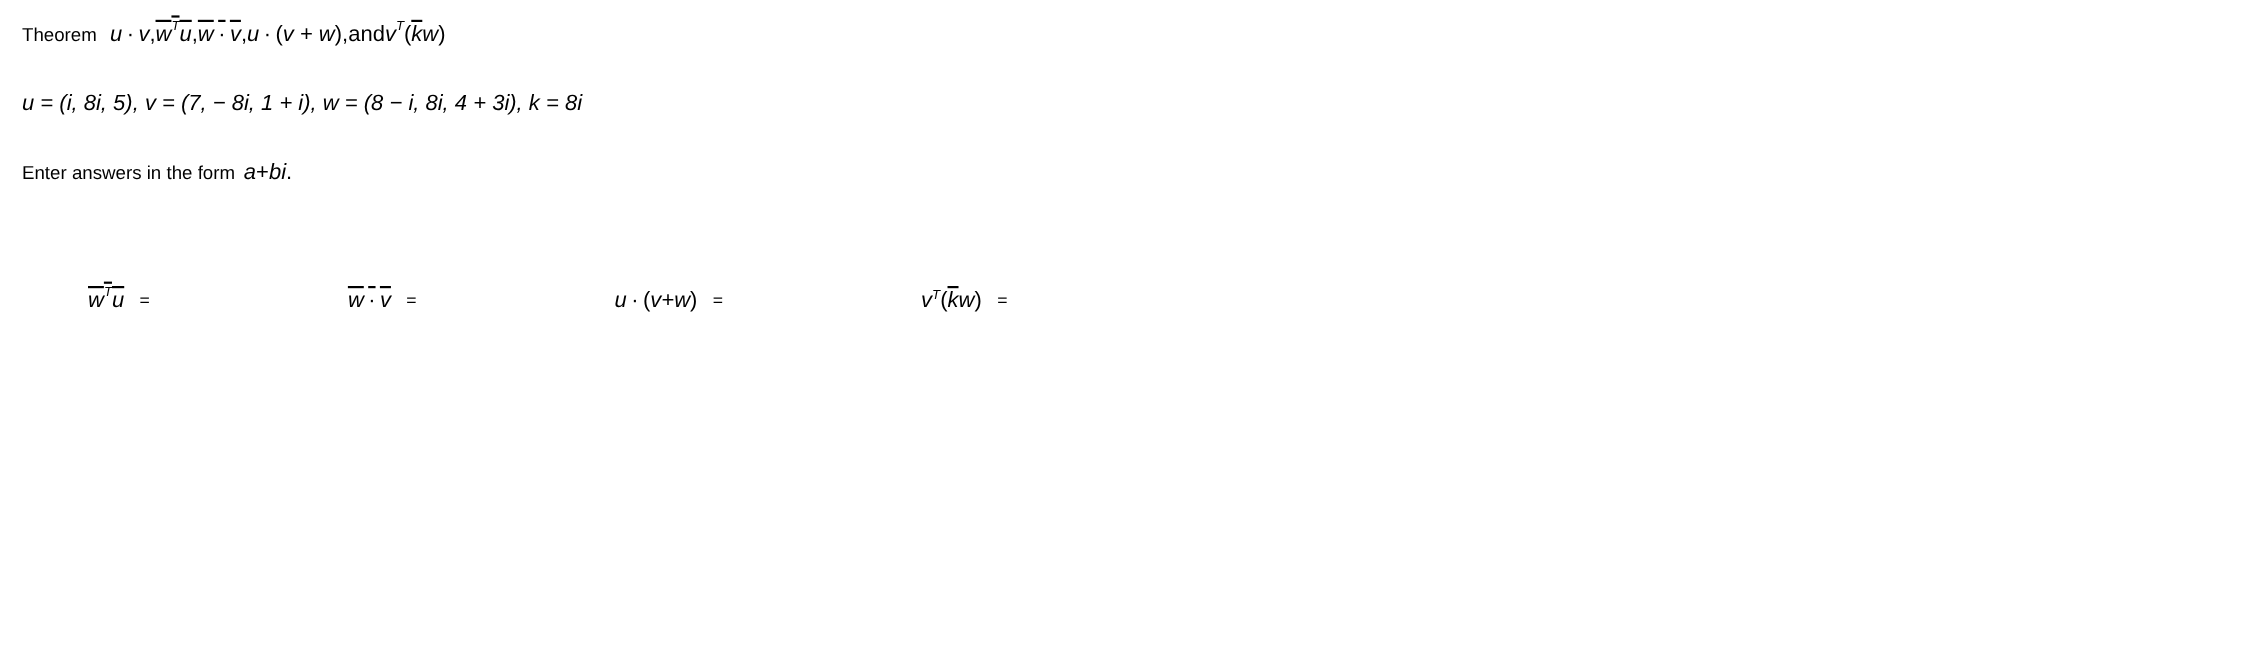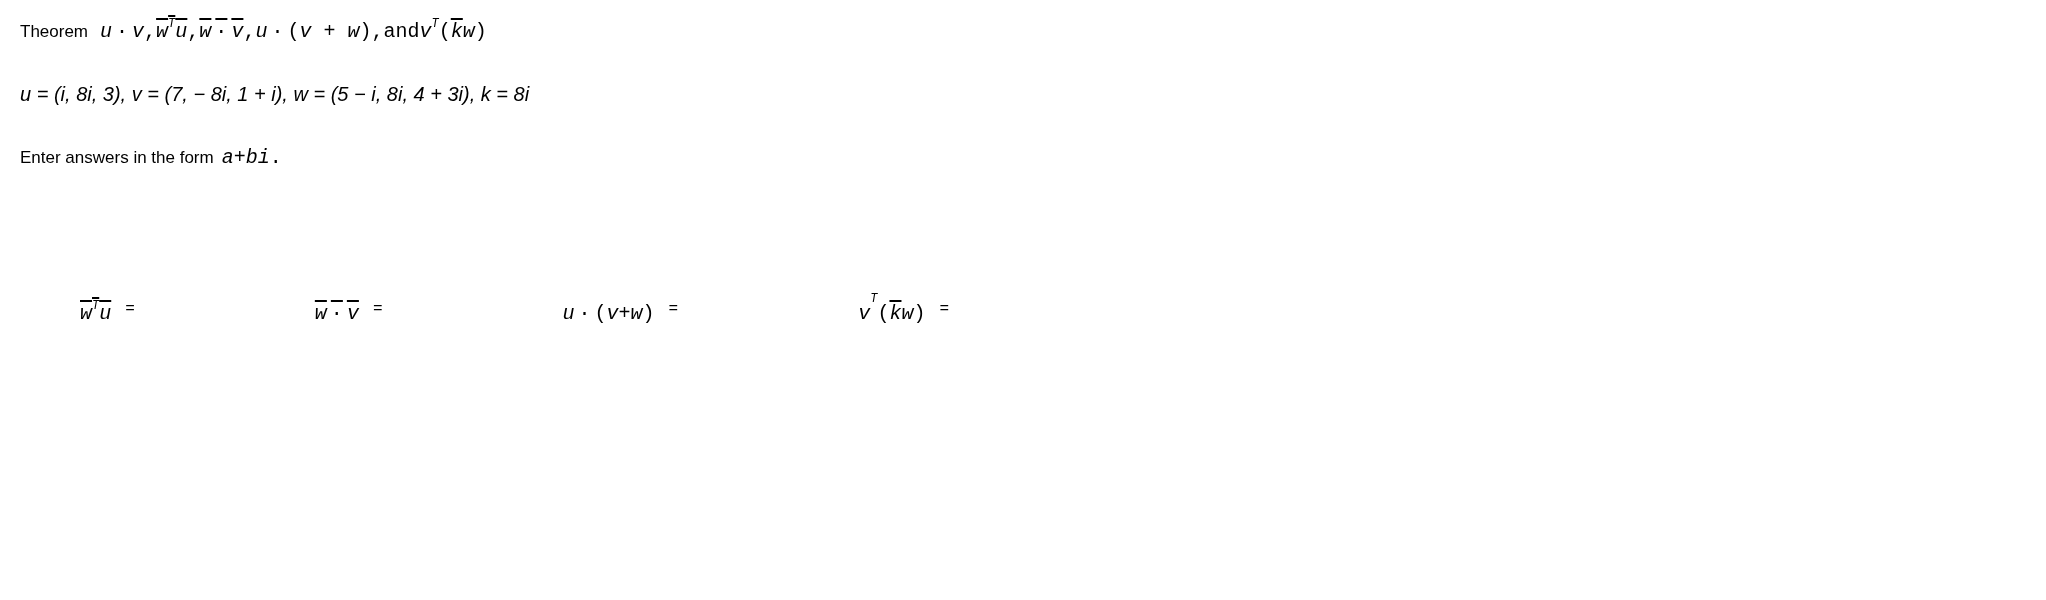--- a/index.html
+++ b/index.html
@@ -17,21 +17,21 @@
       align-items: center;
       margin-bottom: 40px;
     }
     .line1 .prefix {
       margin-right: 12px;
     }
     .line1 .suffix {
       margin-left: 12px;
     }
     .mathexpr {
-      font-family: Liberation Mono, monospace;
+      font-family: Liberation Sans, sans-serif;
       font-style: italic;
       font-size: 20px;
       display: inline-flex;
       align-items: center;
     }
     .bar {
       text-decoration: overline;
     }
     .line2 {
       margin-bottom: 40px;
@@ -50,25 +50,25 @@
     .line3 .prefix {
       margin-right: 8px;
     }
     .answersrow {
       display: flex;
       align-items: center;
       padding-left: 60px;
     }
     .ansitem {
       display: inline-flex;
+      align-items: flex-end;
       margin-right: 180px;
-      font-family: Liberation Mono, monospace;
+      font-family: Liberation Sans, sans-serif;
       font-style: italic;
       font-size: 20px;
-      margin-top: 40px;
     }
     .ansitem .eq {
       font-style: normal;
       font-size: 16px;
       margin-left: 14px;
       position: relative;
       top: -2px;
     }
     .sup {
       font-size: 12px;
@@ -105,21 +105,21 @@
     </span>
 
     <span class="upright" style="margin:0 0;">and</span>
 
     <span>
       <span>v</span><span class="sup">T</span><span class="upright">(</span><span class="bar">k</span><span>w</span><span class="upright">)</span>
     </span>
   </span>
 </div>
 
-<div class="line2">u = (i, 8i, 3), v = (7,  − 8i, 1 + i), w = (5 − i, 8i, 4 + 3i), k = 8i</div>
+<div class="line2">u = (i, 8i, 5), v = (7,  − 8i, 1 + i), w = (8 − i, 8i, 4 + 3i), k = 8i</div>
 
 <div class="line3">
   <span class="prefix" style="font-family:Verdana,Arial,sans-serif;font-style:normal;font-size:17px;">Enter answers in the form</span>
   <span class="mathexpr">
     <span>a</span>
     <span class="upright"> + </span>
     <span>b</span>
     <span>i</span>
     <span class="upright"> .</span>
   </span>

